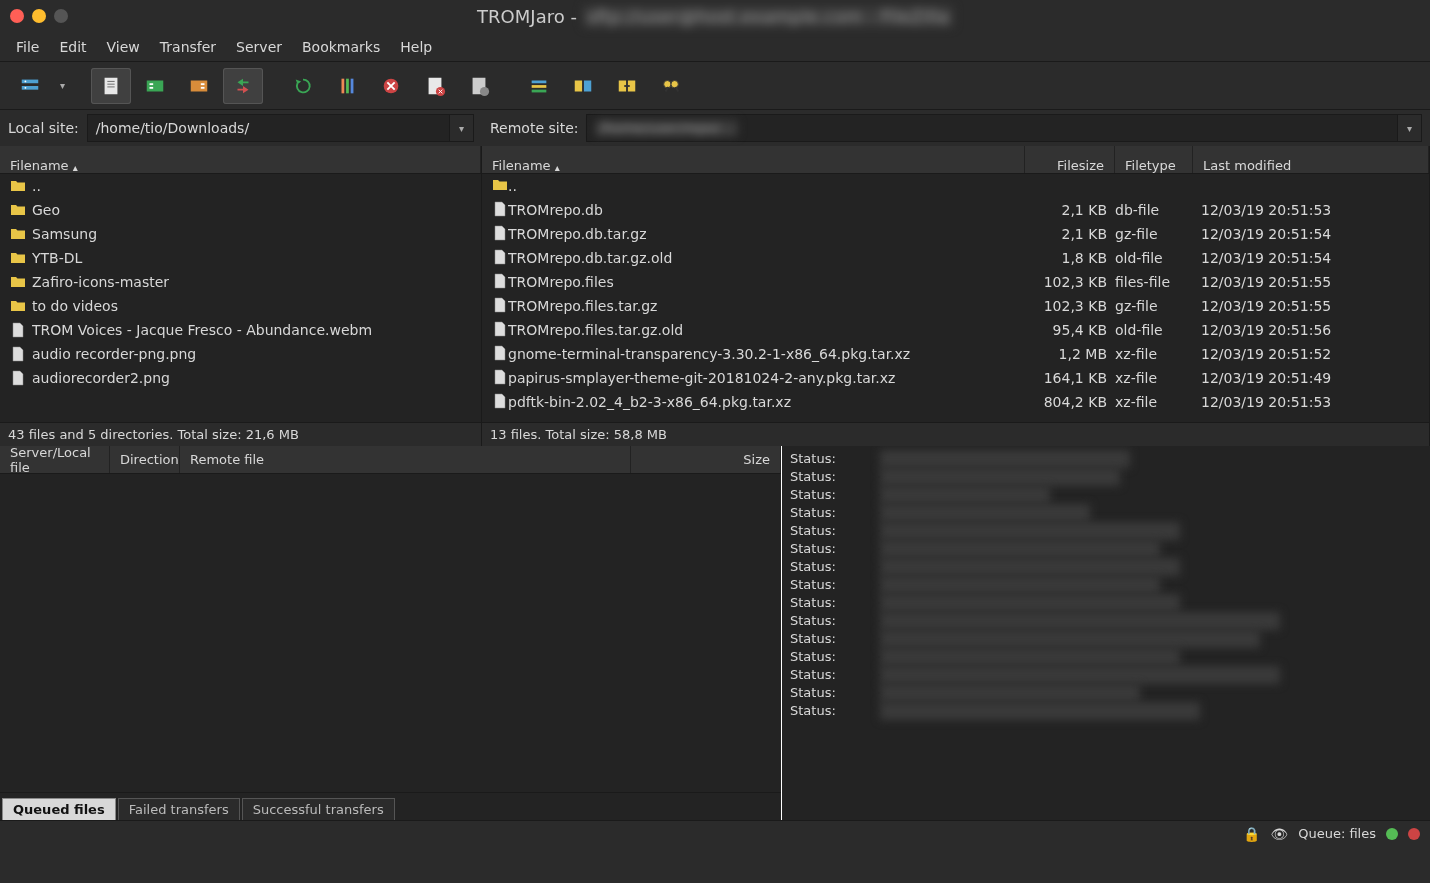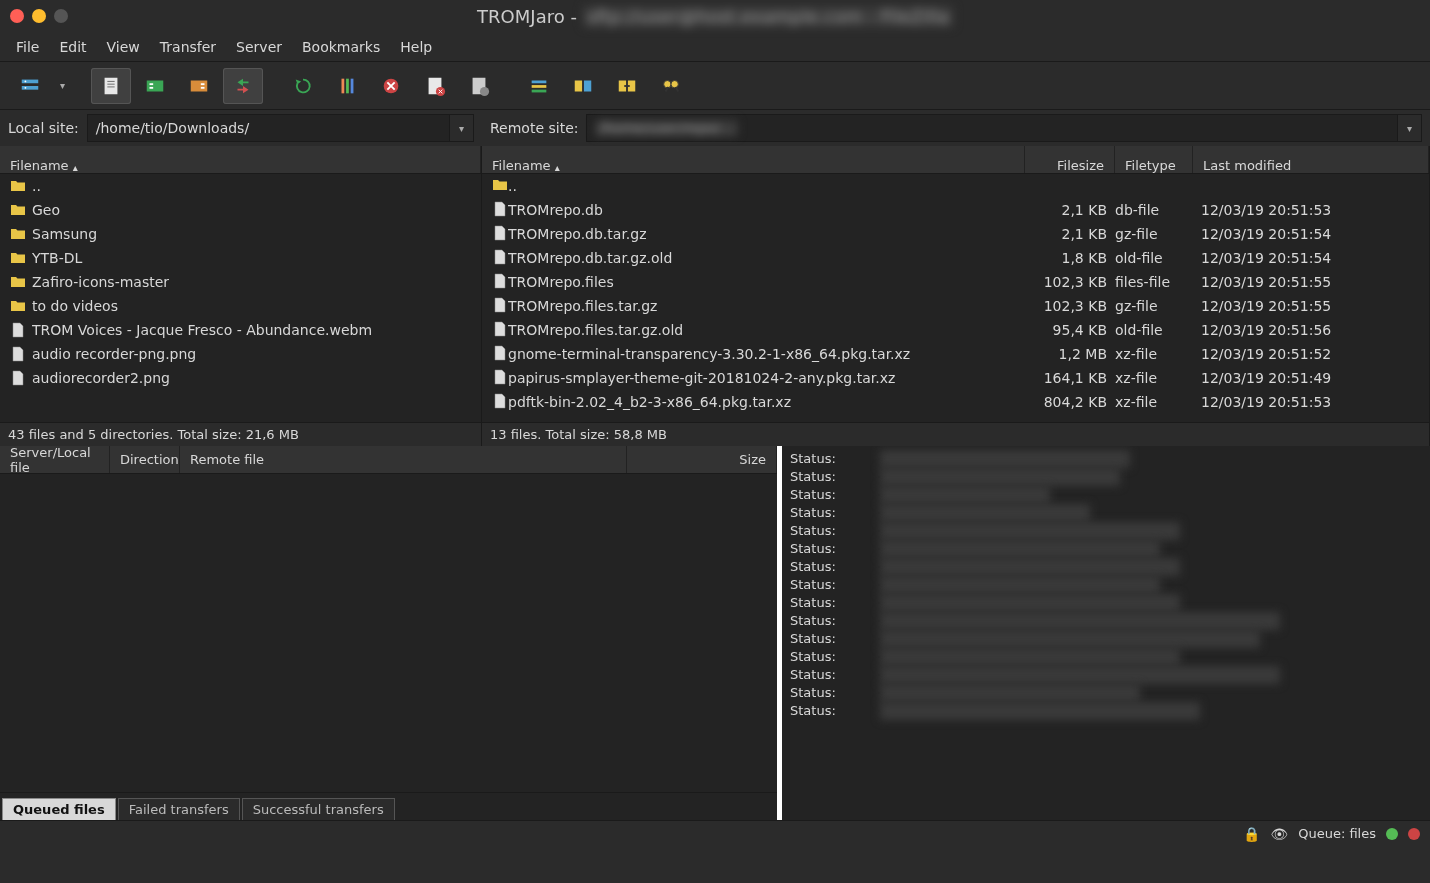--- a/index.html
+++ b/index.html
@@ -40,21 +40,21 @@
 .ficon { width:16px; height:16px; flex-shrink:0; }
 .fname { flex:1; overflow:hidden; white-space:nowrap; text-overflow:ellipsis; }
 .rrow { height:24px; display:flex; align-items:center; cursor:pointer; }
 .rrow .c-icon { width:26px; padding-left:10px; flex-shrink:0; }
 .rrow .c-name { flex:1; overflow:hidden; white-space:nowrap; }
 .rrow .c-size { width:90px; text-align:right; padding-right:8px; }
 .rrow .c-type { width:78px; }
 .rrow .c-date { width:236px; padding-left:8px; }
 .status-line { height:24px; background:#2b2b2b; padding:0 8px; display:flex; align-items:center; font-size:13px; border-top:1px solid #1a1a1a; }
 .bottom { display:flex; height:374px; }
-.queue-pane { width:782px; display:flex; flex-direction:column; border-right:5px solid #ffffff; }
+.queue-pane { width:782px; display:flex; flex-direction:column; border-right:1px solid #ffffff; }
 .queue-header { height:28px; background:#333; display:flex; align-items:center; border-bottom:1px solid #1a1a1a; font-size:13px; }
 .queue-header .qh { padding:0 10px; border-right:1px solid #222; height:100%; display:flex; align-items:center; }
 .queue-body { flex:1; background:#232323; overflow:auto; position:relative; }
 .queue-body::-webkit-scrollbar { width:14px; height:14px; }
 .queue-body::-webkit-scrollbar-track { background:#2b2b2b; }
 .queue-body::-webkit-scrollbar-thumb { background:#555; border-radius:2px; }
 .queue-wide { width:1400px; height:300px; }
 .queue-tabs { height:28px; display:flex; align-items:flex-end; background:#232323; border-top:1px solid #1a1a1a; padding-left:2px; }
 .qtab { padding:3px 10px; border:1px solid #555; border-bottom:none; margin-right:2px; font-size:13px; cursor:pointer; background:#2b2b2b; color:#bbb; }
 .qtab.active { background:#d8d8d8; color:#111; font-weight:bold; border-color:#888; }

